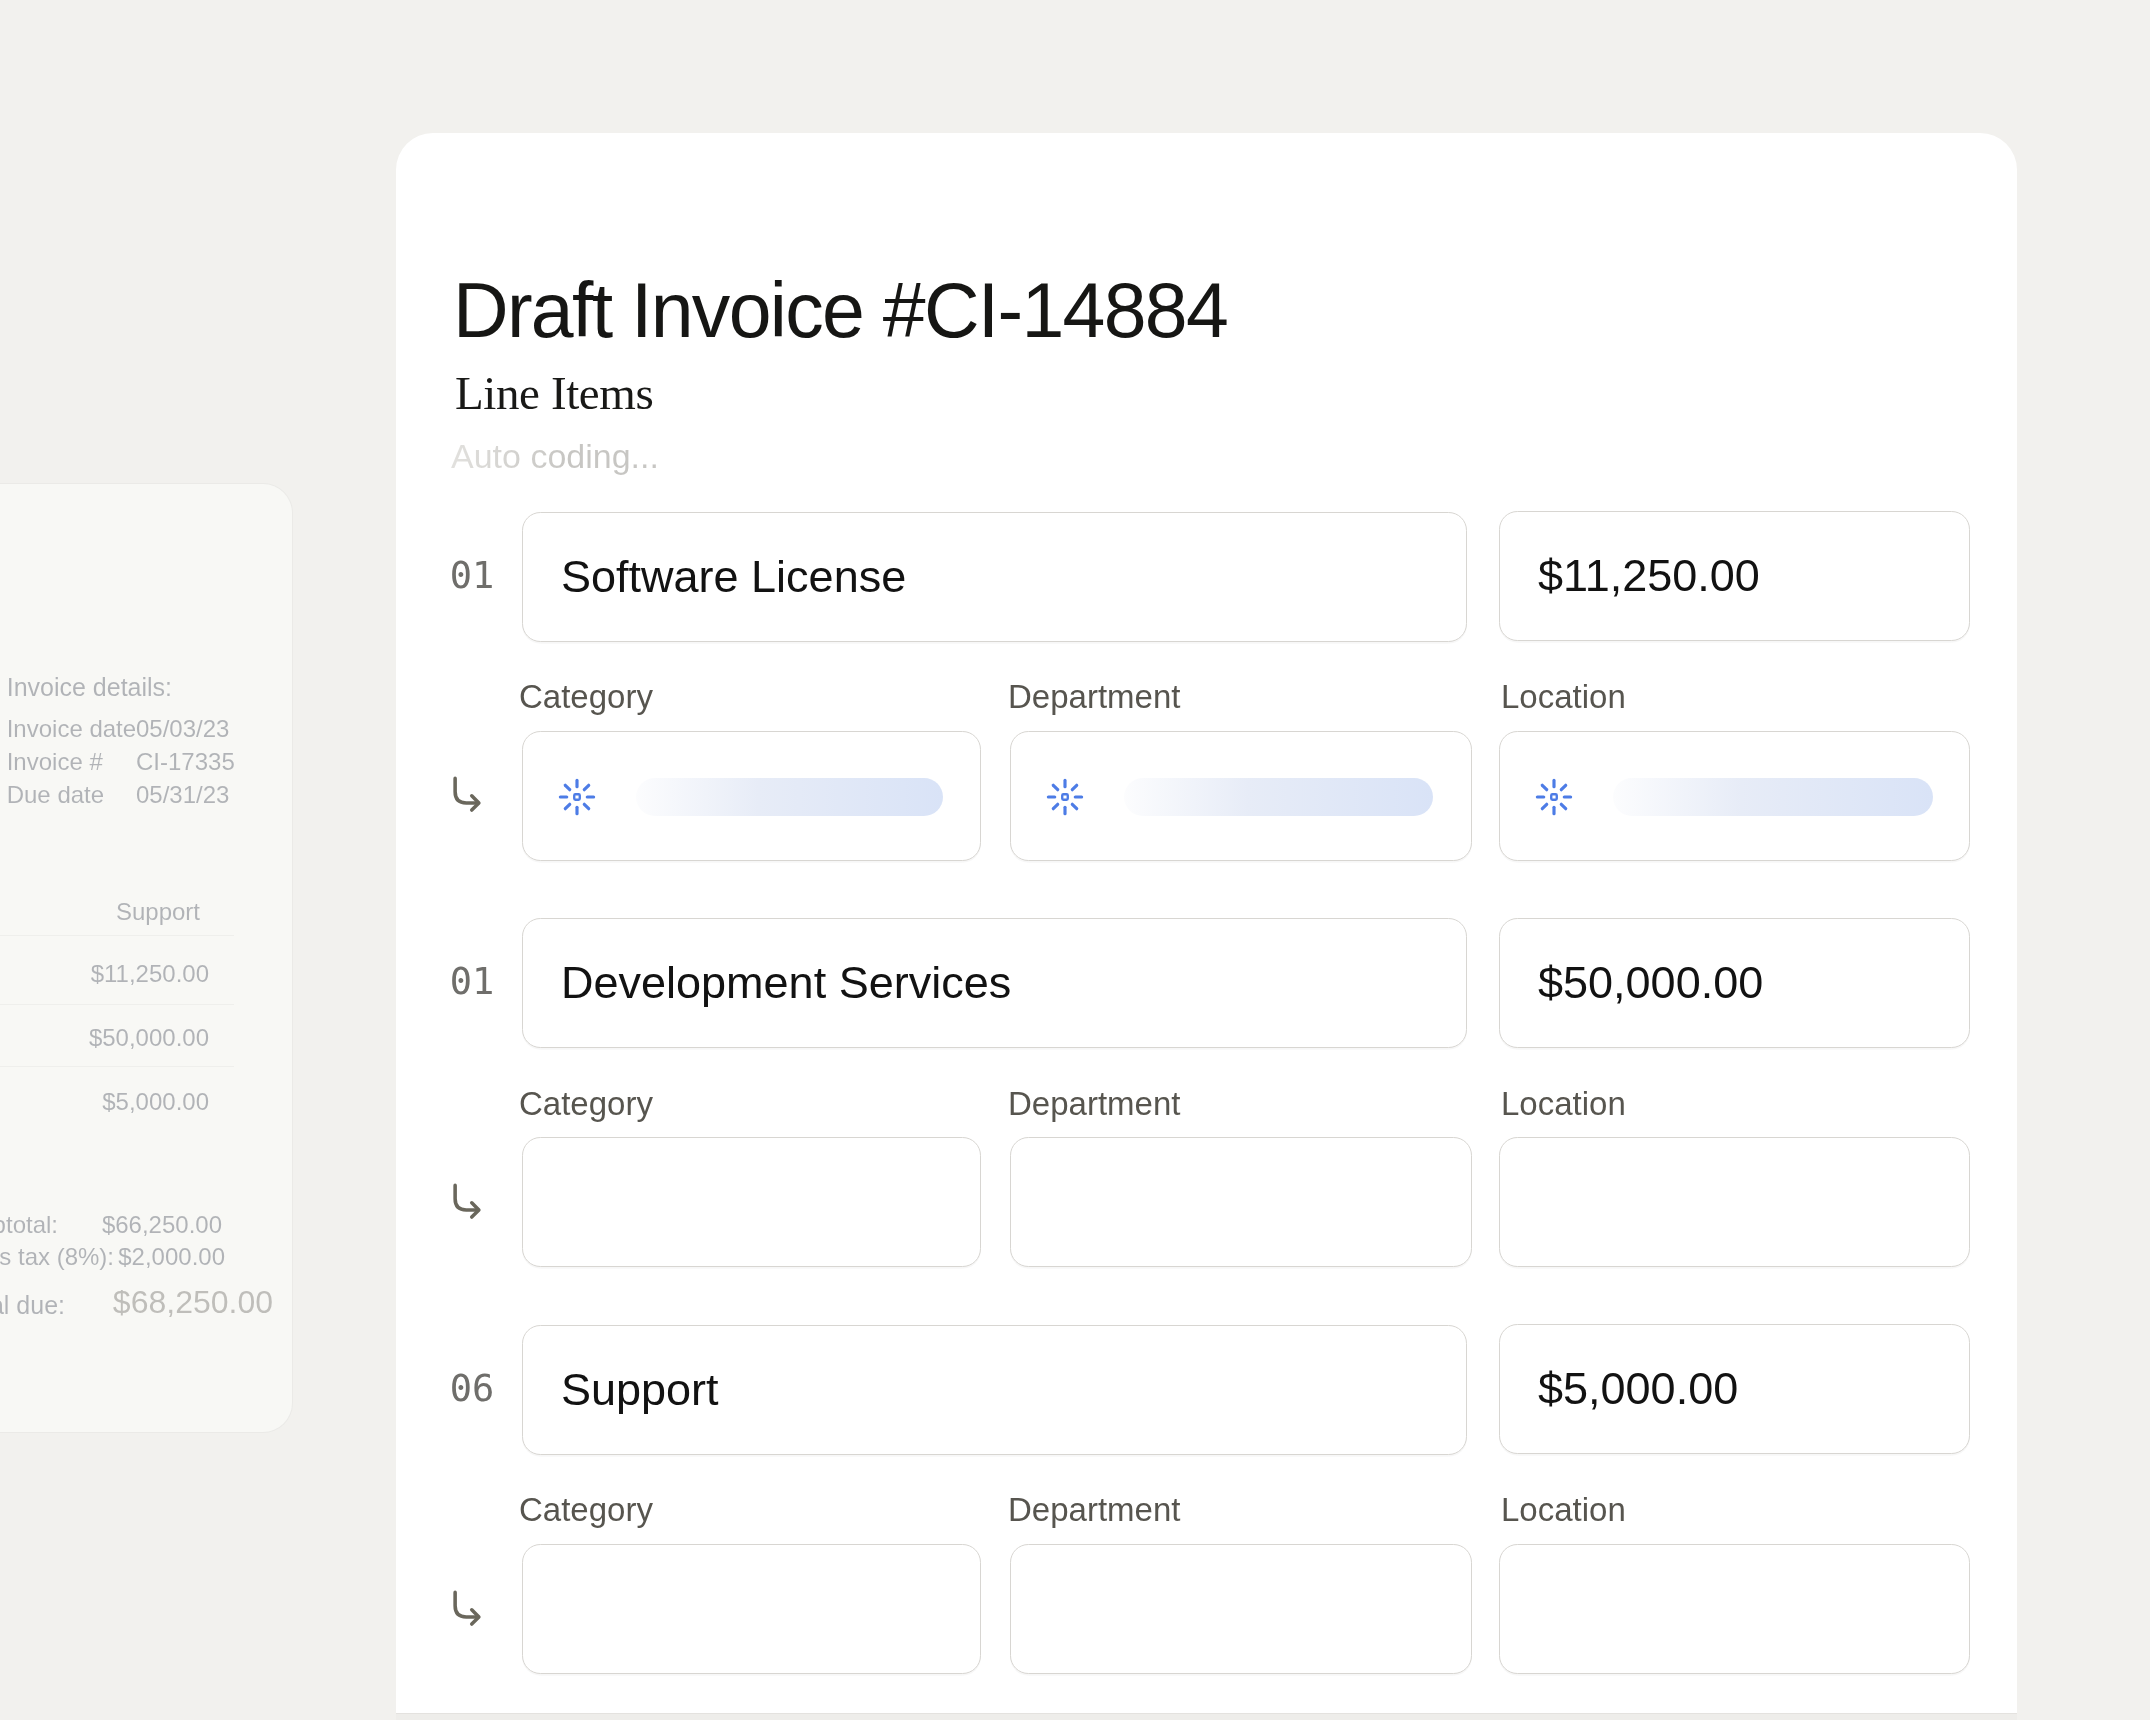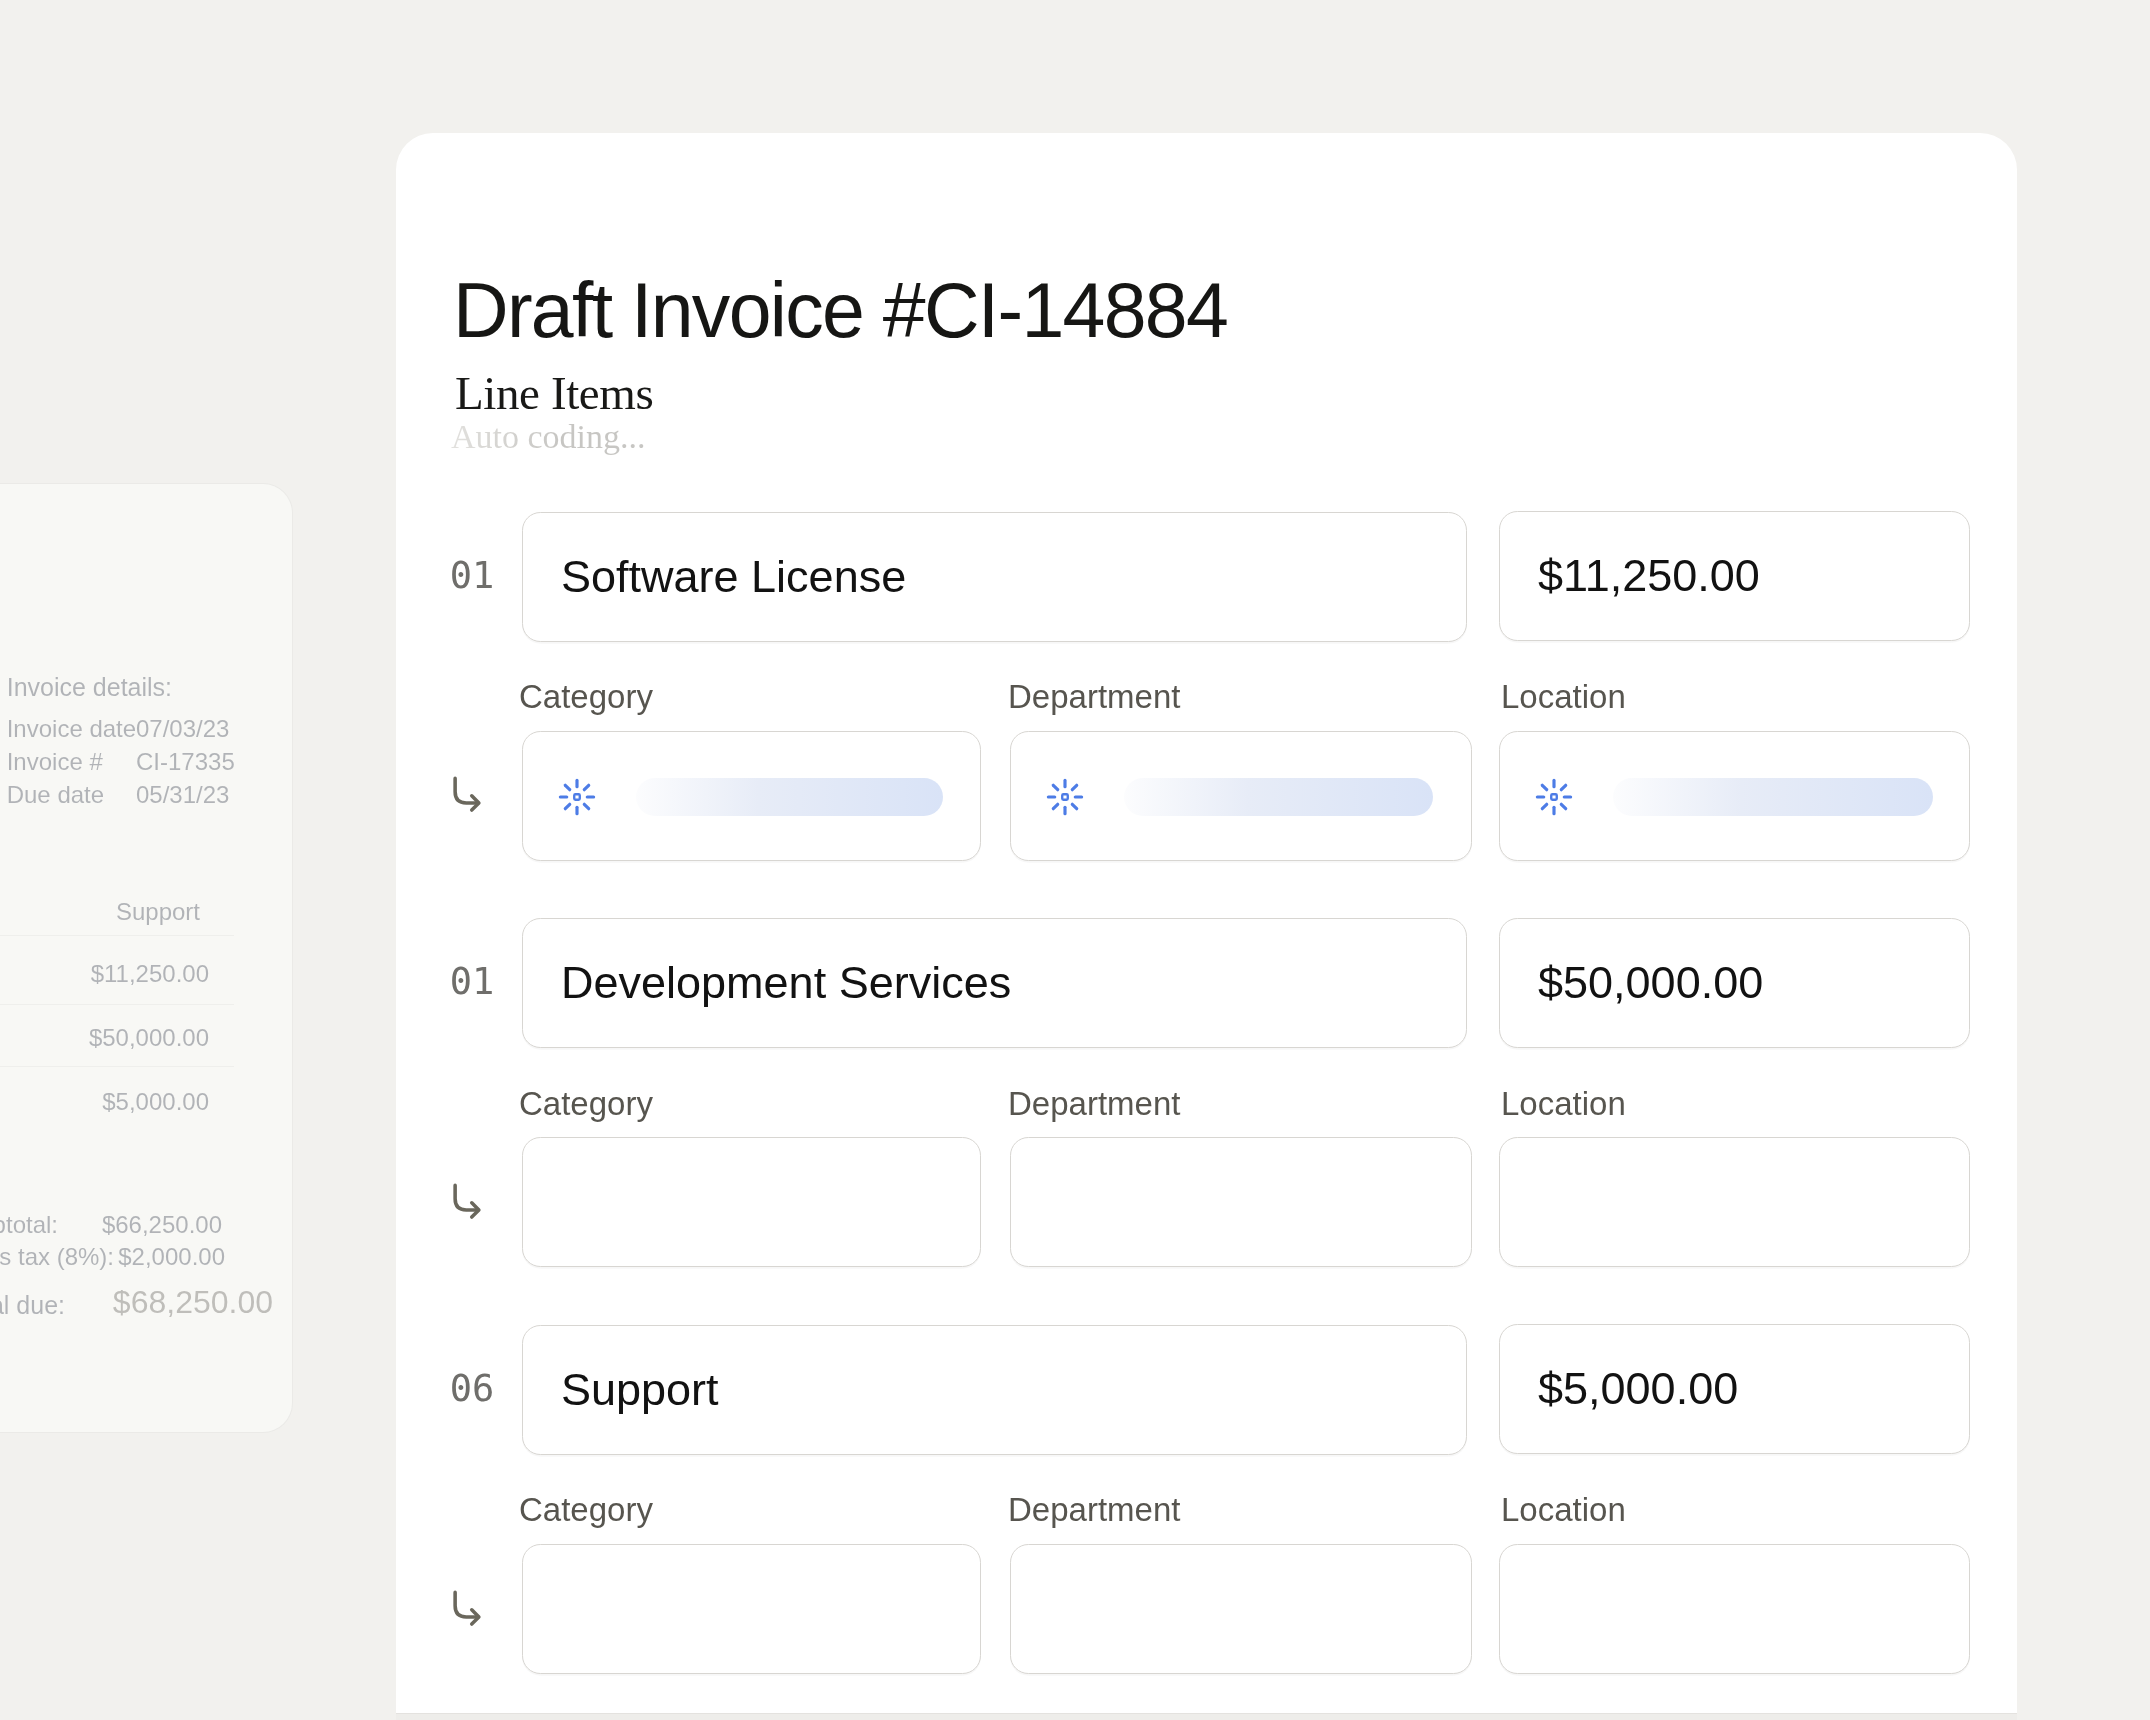--- a/index.html
+++ b/index.html
@@ -72,21 +72,21 @@
   .spin-wrap{position:absolute;left:35px;top:46px;width:38px;height:38px;}
 </style>
 </head>
 <body>
 
 <div class="abs preview-panel"></div>
 <div class="abs preview-layer">
   <div class="abs pv pv-heading" style="left:6.7px;top:673px;">Invoice details:</div>
 
   <div class="abs pv" style="left:6.7px;top:715px;">Invoice date</div>
-  <div class="abs pv" style="left:136px;top:715px;">07/03/23</div>
+  <div class="abs pv" style="left:136px;top:715px;">05/03/23</div>
   <div class="abs pv" style="left:6.7px;top:748px;">Invoice #</div>
   <div class="abs pv" style="left:136px;top:748px;">CI-17335</div>
   <div class="abs pv" style="left:6.7px;top:781px;">Due date</div>
   <div class="abs pv" style="left:136px;top:781px;">05/31/23</div>
 
   <div class="abs pv pv-right" style="left:0;top:898px;width:200px;">Support</div>
 
   <div class="abs pv-line" style="left:0;top:935px;width:234px;"></div>
   <div class="abs pv pv-right" style="left:0;top:960px;width:209px;">$11,250.00</div>
   <div class="abs pv-line" style="left:0;top:1004px;width:234px;"></div>
@@ -100,21 +100,21 @@
   <div class="abs pv pv-right" style="left:0px;top:1243px;width:225px;">$2,000.00</div>
   <div class="abs pv pv-right" style="left:-167px;top:1291px;width:232px;font-size:25px;">Total due:</div>
   <div class="abs pv pv-right pv-total" style="left:0px;top:1284px;width:225px;">$68,250.00</div>
 </div>
 
 <div class="abs card"></div>
 <div class="abs bottom-strip"></div>
 
 <div class="abs page-title" style="left:453px;top:230px;margin-top:40px;">Draft Invoice #CI-14884</div>
 <div class="abs section-heading" style="left:455px;top:366px;">Line Items</div>
-<div class="abs status-text" style="left:451px;top:418px;font-family:Liberation Serif, serif;">Auto coding...</div>
+<div class="abs status-text" style="left:451px;top:437px;">Auto coding...</div>
 
 <div class="abs item-num" style="left:447px;top:554px;width:50px;">01</div>
 <div class="abs box" style="left:522px;top:512px;width:945px;height:130px;">
   <span class="box-text">Software License</span>
 </div>
 <div class="abs box" style="left:1499px;top:511px;width:471px;height:130px;">
   <span class="box-text" style="padding-left:38px;">$11,250.00</span>
 </div>
 
 <div class="abs field-label" style="left:519px;top:678px;">Category</div>

